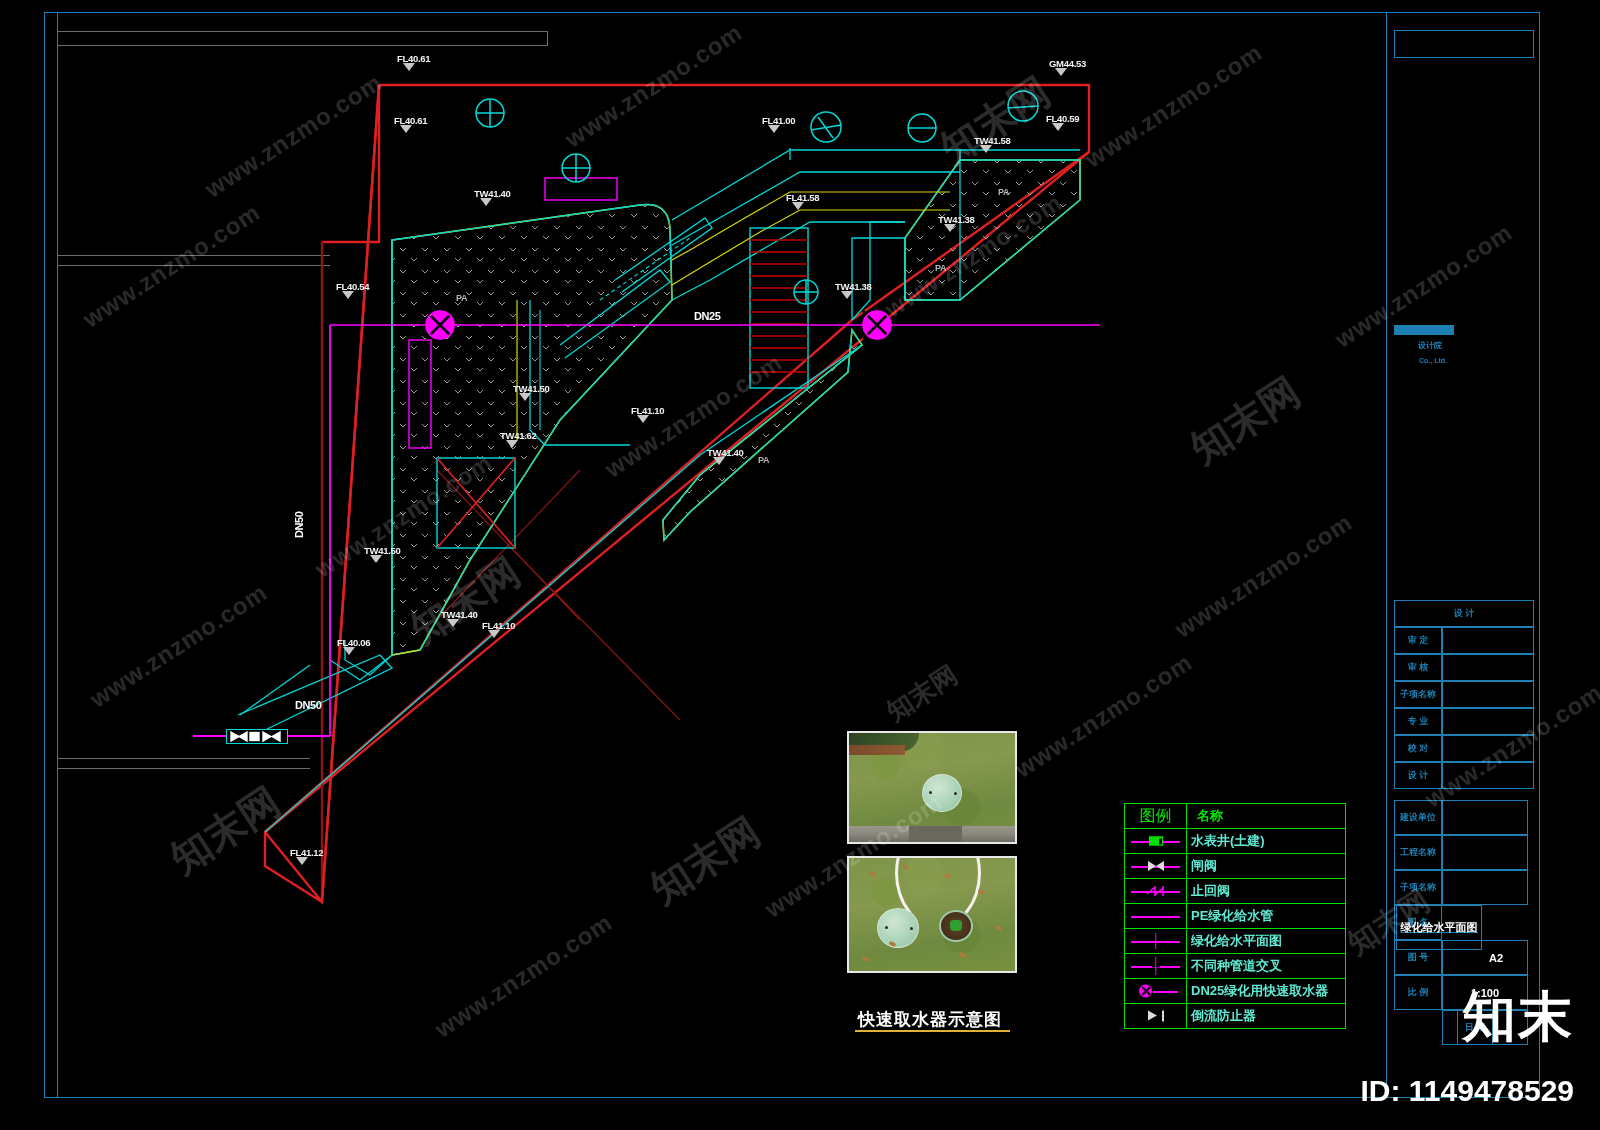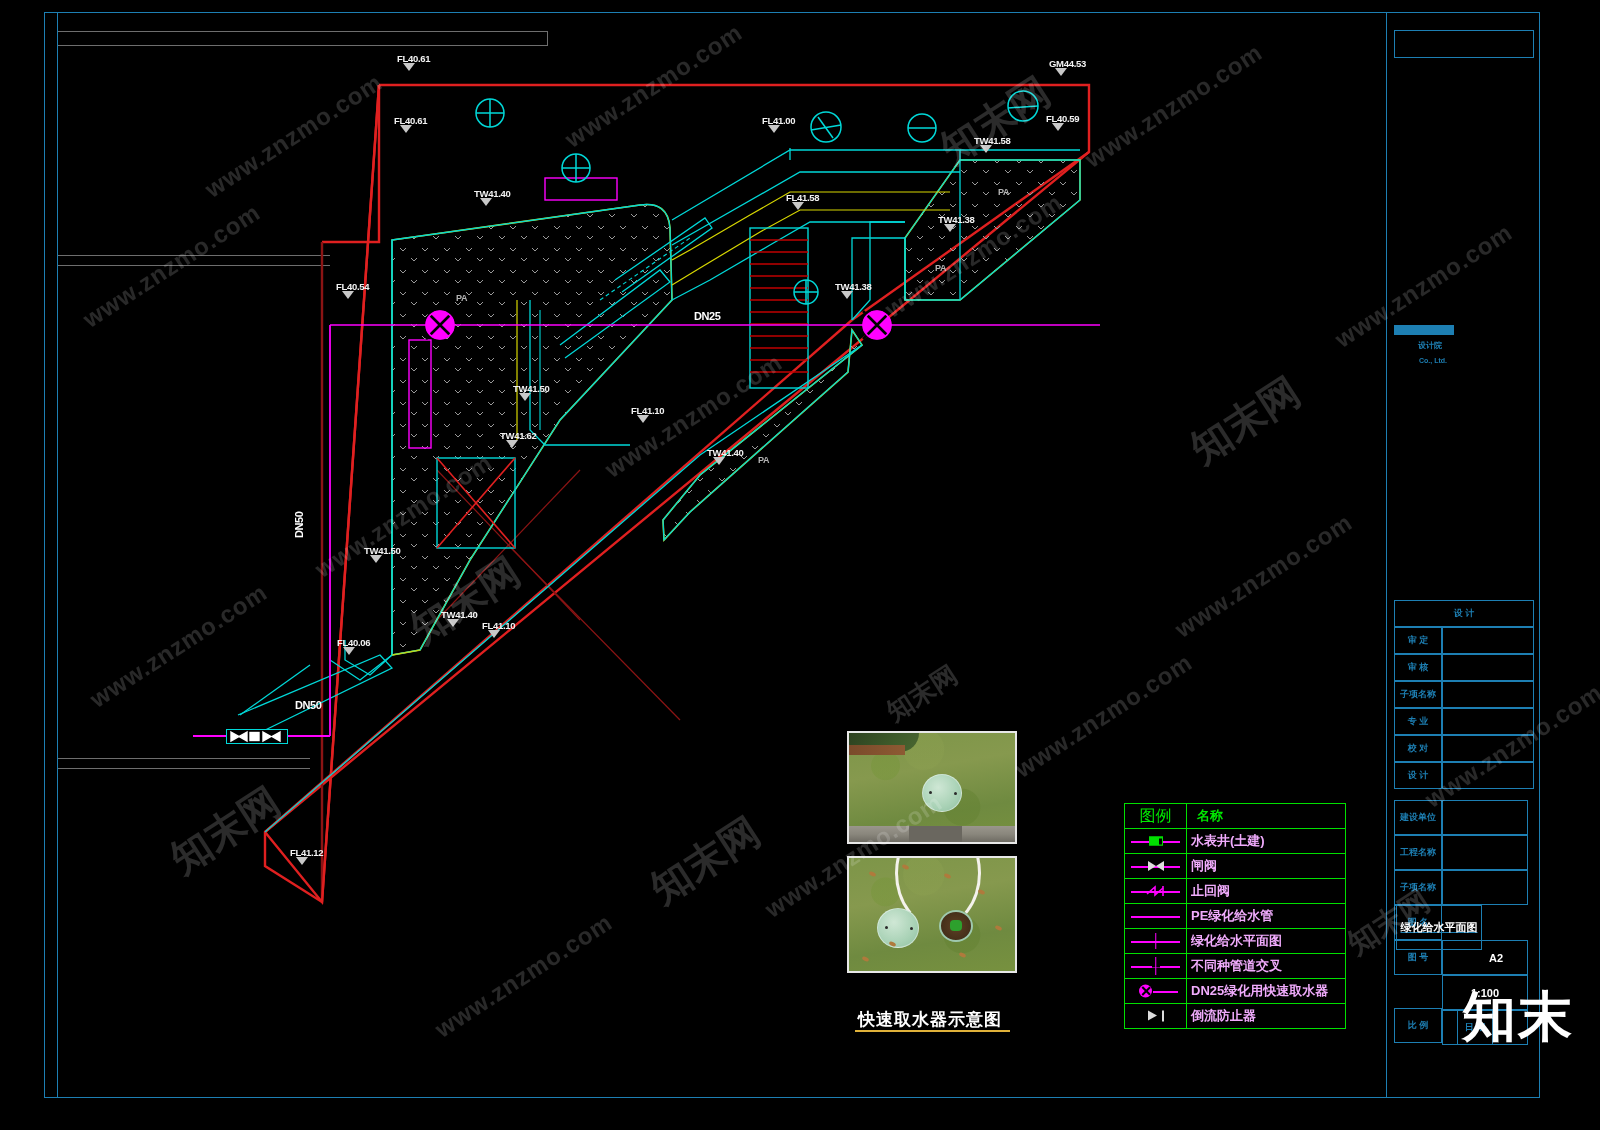--- a/index.html
+++ b/index.html
@@ -160,21 +160,21 @@
   .legend-sym {
     width: 62px;
     border-right: 1px solid #00e000;
     position: relative;
     display: flex; align-items: center; justify-content: center;
   }
   .legend-name {
     flex: 1;
     display: flex; align-items: center;
     padding-left: 4px;
-    color: #f0abfc;
+    color: #5eead4;
     font-size: 13px;
     font-weight: bold;
     letter-spacing: 0px;
     white-space: nowrap;
     overflow: hidden;
   }
   .legend-head .legend-sym,
   .legend-head .legend-name {
     justify-content: center;
     color: #00e800;
@@ -673,21 +673,21 @@
 
   <div id="tb-lower">
       <div class="tb-cell" style="left: 1394px; top: 905px; width: 48px; height: 35px;">图 名</div>
       <div class="tb-cell" style="left: 1396px; top: 905px; width: 86px; height: 45px; text-decoration: underline;">
         <span class="tb-title-text">绿化给水平面图</span>
       </div>
       <div class="tb-cell" style="left: 1394px; top: 940px; width: 48px; height: 35px; text-align: right;">图 号</div>
       <div class="tb-cell" style="left: 1442px; top: 940px; width: 86px; height: 35px; padding-left: 22px;">
         <span class="tb-title-text">A2</span>
       </div>
-      <div class="tb-cell" style="left: 1394px; top: 1008px; width: 48px; height: 35px;">比 例</div>
+      <div class="tb-cell" style="left: 1394px; top: 975px; width: 48px; height: 35px;">比 例</div>
       <div class="tb-cell" style="left: 1442px; top: 975px; width: 86px; height: 35px;">
         <span class="tb-title-text">1:100</span>
       </div>
       <div class="tb-cell" style="left: 1457px; top: 1010px; width: 36px; height: 35px;">日 期</div>
       <div class="tb-cell" style="left: 1442px; top: 1010px; width: 86px; height: 35px;"></div>
     </div>
 
   <div class="wm" style="left:78px; top:310px;">www.znzmo.com</div>
   <div class="wm" style="left:85px; top:690px;">www.znzmo.com</div>
   <div class="wm" style="left:200px; top:180px;">www.znzmo.com</div>
@@ -705,14 +705,15 @@
 
   <div class="wm-cn" style="left:400px; top:610px;">知末网</div>
   <div class="wm-cn" style="left:930px; top:130px;">知末网</div>
   <div class="wm-cn" style="left:1180px; top:430px;">知末网</div>
   <div class="wm-cn" style="left:160px; top:840px;">知末网</div>
   <div class="wm-cn" style="left:640px; top:870px;">知末网</div>
   <div class="wm-cn" style="left:880px; top:700px; font-size:26px;">知末网</div>
   <div class="wm-cn" style="left:1340px; top:930px; font-size:30px;">知末网</div>
 
   <div class="wm-logo">知末</div>
+  <div class="wm-id">ID: 1149478529</div>
 
 </div>
 
 </body></html>

